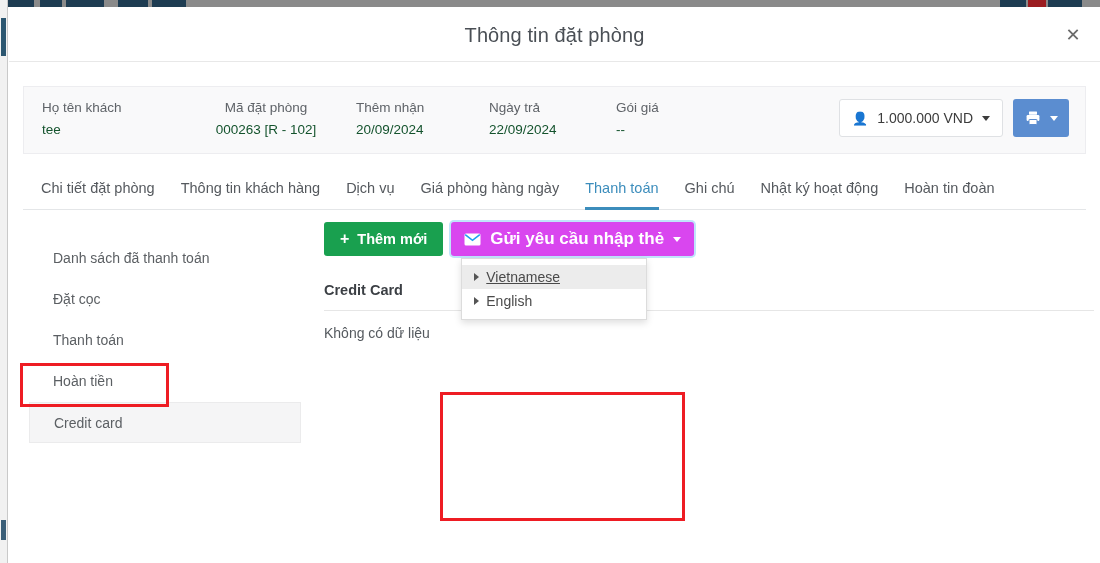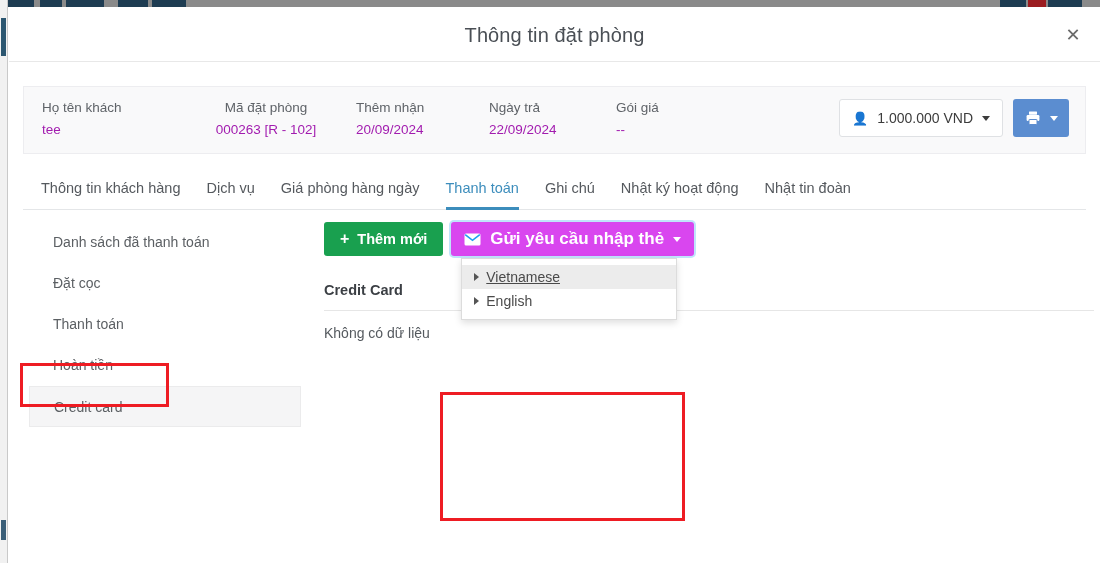--- a/index.html
+++ b/index.html
@@ -90,21 +90,21 @@
   }
   .info-field { margin-right: 0; }
   .info-label {
     font-size: 13.5px;
     color: #5f6368;
     margin-bottom: 7px;
     white-space: nowrap;
   }
   .info-value {
     font-size: 13.5px;
-    color: #a21caf;
+    color: #14532d;
     white-space: nowrap;
   }
   .info-actions {
     position: absolute;
     right: 16px; top: 12px;
     display: flex;
     align-items: center;
   }
   .price-btn {
     display: flex;
@@ -171,21 +171,21 @@
 
   
   .body-wrap {
     position: relative;
     margin: 0 14px;
     height: 350px;
   }
 
   .side-menu {
     position: absolute;
-    left: 6px; top: 12px;
+    left: 6px; top: 28px;
     width: 272px;
   }
   .side-item {
     height: 41px;
     line-height: 41px;
     padding-left: 24px;
     font-size: 14px;
     color: #5b5f63;
     cursor: pointer;
     white-space: nowrap;
@@ -236,21 +236,21 @@
     font-size: 17px;
     font-weight: bold;
     cursor: pointer;
     white-space: nowrap;
     box-shadow: 0 0 0 2px rgba(30,159,242,.28);
   }
   .btn-send .env { margin-right: 9px; display: flex; }
   .dropdown-menu {
     position: absolute;
     left: 10px; top: 36px;
-    width: 216px;
+    width: 186px;
     background: #ffffff;
     border: 1px solid #dcdcdc;
     box-shadow: 0 3px 7px rgba(0,0,0,.13);
     padding: 6px 0;
     z-index: 6;
   }
   .dd-item {
     display: flex;
     align-items: center;
     height: 24px;
@@ -359,27 +359,28 @@
             <rect x="1.6" y="5" width="12.8" height="6" rx="1.2"></rect>
             <rect x="4" y="9.5" width="8" height="5" rx=".4" fill="#ffffff" stroke="#5b8dd0" stroke-width="1"></rect>
           </svg>
         </span>
         <span class="caret-down" style="color:#ffffff;"></span>
       </div>
     </div>
   </div>
 
   <div class="tabs">
+    <div class="tab">Chi tiết đặt phòng</div>
     <div class="tab">Thông tin khách hàng</div>
     <div class="tab">Dịch vụ</div>
     <div class="tab">Giá phòng hàng ngày</div>
     <div class="tab active">Thanh toán</div>
     <div class="tab">Ghi chú</div>
     <div class="tab">Nhật ký hoạt động</div>
-    <div class="tab">Nhật tin đoàn</div>
+    <div class="tab">Hoàn tin đoàn</div>
   </div>
 
   <div class="body-wrap">
 
     <div class="side-menu">
       <div class="side-item">Danh sách đã thanh toán</div>
       <div class="side-item">Đặt cọc</div>
       <div class="side-item">Thanh toán</div>
       <div class="side-item">Hoàn tiền</div>
       <div class="side-item active">Credit card</div>

